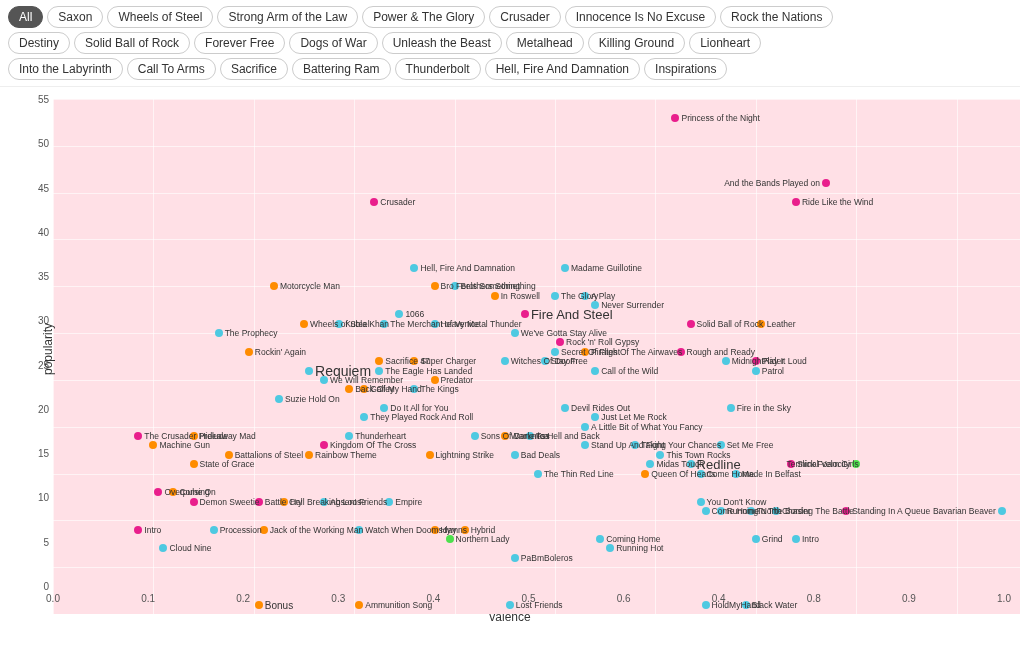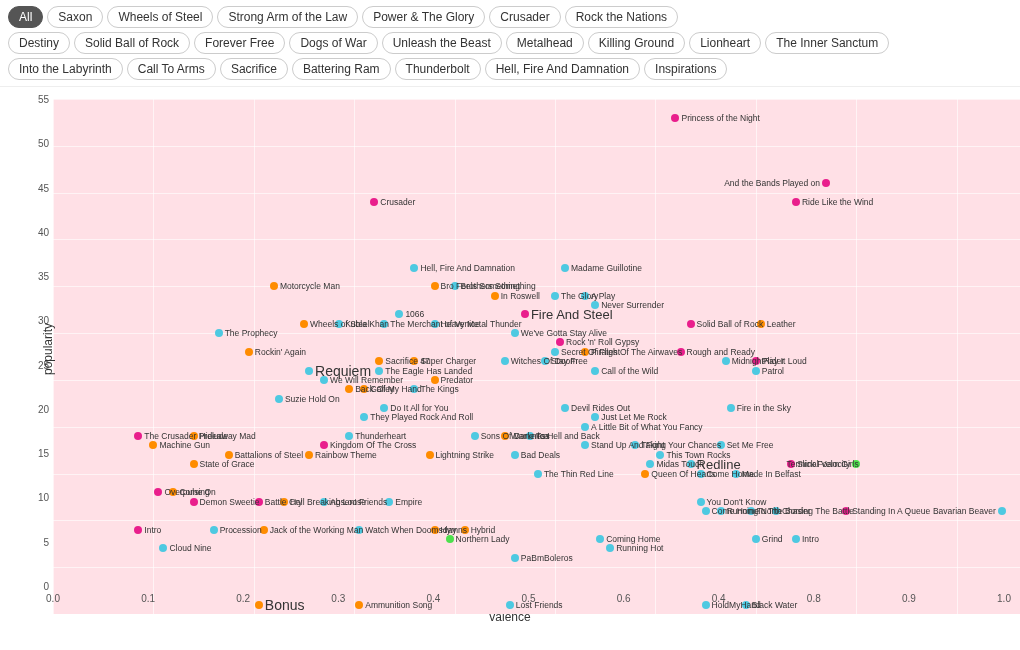--- a/index.html
+++ b/index.html
@@ -43,32 +43,32 @@
 <body>
 
 <div id="filter-bar">
   <div class="filter-row" id="row0">
       <button class="filter-btn active">All</button>
       <button class="filter-btn">Saxon</button>
       <button class="filter-btn">Wheels of Steel</button>
       <button class="filter-btn">Strong Arm of the Law</button>
       <button class="filter-btn">Power &amp; The Glory</button>
       <button class="filter-btn">Crusader</button>
+      <button class="filter-btn">Innocence Is No Excuse</button>
       <button class="filter-btn">Rock the Nations</button>
     </div>
   <div class="filter-row" id="row1">
       <button class="filter-btn">Destiny</button>
       <button class="filter-btn">Solid Ball of Rock</button>
       <button class="filter-btn">Forever Free</button>
       <button class="filter-btn">Dogs of War</button>
       <button class="filter-btn">Unleash the Beast</button>
       <button class="filter-btn">Metalhead</button>
       <button class="filter-btn">Killing Ground</button>
       <button class="filter-btn">Lionheart</button>
-      <button class="filter-btn">The Inner Sanctum</button>
     </div>
   <div class="filter-row" id="row2">
       <button class="filter-btn">Into the Labyrinth</button>
       <button class="filter-btn">Call To Arms</button>
       <button class="filter-btn">Sacrifice</button>
       <button class="filter-btn">Battering Ram</button>
       <button class="filter-btn">Thunderbolt</button>
       <button class="filter-btn">Hell, Fire And Damnation</button>
       <button class="filter-btn">Inspirations</button>
     </div>
@@ -297,21 +297,21 @@
       <div style="position: absolute; font-size: 8.5px; color: rgb(51, 51, 51); white-space: nowrap; left: calc(54.5% + 6px); top: 85.4545%; transform: translateY(-50%); z-index: 3; pointer-events: none;">Coming Home</div>
       <div title="Grind" style="position: absolute; width: 8px; height: 8px; border-radius: 50%; background: rgb(78, 201, 225); left: 70%; top: 85.4545%; transform: translate(-50%, -50%); cursor: pointer; z-index: 2;"></div>
       <div style="position: absolute; font-size: 8.5px; color: rgb(51, 51, 51); white-space: nowrap; left: calc(70% + 6px); top: 85.4545%; transform: translateY(-50%); z-index: 3; pointer-events: none;">Grind</div>
       <div title="Intro" style="position: absolute; width: 8px; height: 8px; border-radius: 50%; background: rgb(78, 201, 225); left: 74%; top: 85.4545%; transform: translate(-50%, -50%); cursor: pointer; z-index: 2;"></div>
       <div style="position: absolute; font-size: 8.5px; color: rgb(51, 51, 51); white-space: nowrap; left: calc(74% + 6px); top: 85.4545%; transform: translateY(-50%); z-index: 3; pointer-events: none;">Intro</div>
       <div title="Running Hot" style="position: absolute; width: 8px; height: 8px; border-radius: 50%; background: rgb(78, 201, 225); left: 55.5%; top: 87.2727%; transform: translate(-50%, -50%); cursor: pointer; z-index: 2;"></div>
       <div style="position: absolute; font-size: 8.5px; color: rgb(51, 51, 51); white-space: nowrap; left: calc(55.5% + 6px); top: 87.2727%; transform: translateY(-50%); z-index: 3; pointer-events: none;">Running Hot</div>
       <div title="PaBmBoleros" style="position: absolute; width: 8px; height: 8px; border-radius: 50%; background: rgb(78, 201, 225); left: 46%; top: 89.0909%; transform: translate(-50%, -50%); cursor: pointer; z-index: 2;"></div>
       <div style="position: absolute; font-size: 8.5px; color: rgb(51, 51, 51); white-space: nowrap; left: calc(46% + 6px); top: 89.0909%; transform: translateY(-50%); z-index: 3; pointer-events: none;">PaBmBoleros</div>
       <div title="Bonus" style="position: absolute; width: 8px; height: 8px; border-radius: 50%; background: rgb(255, 140, 0); left: 20.5%; top: 98.1818%; transform: translate(-50%, -50%); cursor: pointer; z-index: 2;"></div>
-      <div style="position: absolute; font-size: 14px; color: rgb(51, 51, 51); white-space: nowrap; left: calc(20.5% + 6px); top: 98.1818%; transform: translateY(-50%); z-index: 3; pointer-events: none;">Bonus</div>
+      <div style="position: absolute; font-size: 10px; color: rgb(51, 51, 51); white-space: nowrap; left: calc(20.5% + 6px); top: 98.1818%; transform: translateY(-50%); z-index: 3; pointer-events: none;">Bonus</div>
       <div title="Ammunition Song" style="position: absolute; width: 8px; height: 8px; border-radius: 50%; background: rgb(255, 140, 0); left: 30.5%; top: 98.1818%; transform: translate(-50%, -50%); cursor: pointer; z-index: 2;"></div>
       <div style="position: absolute; font-size: 8.5px; color: rgb(51, 51, 51); white-space: nowrap; left: calc(30.5% + 6px); top: 98.1818%; transform: translateY(-50%); z-index: 3; pointer-events: none;">Ammunition Song</div>
       <div title="Lost Friends" style="position: absolute; width: 8px; height: 8px; border-radius: 50%; background: rgb(78, 201, 225); left: 45.5%; top: 98.1818%; transform: translate(-50%, -50%); cursor: pointer; z-index: 2;"></div>
       <div style="position: absolute; font-size: 8.5px; color: rgb(51, 51, 51); white-space: nowrap; left: calc(45.5% + 6px); top: 98.1818%; transform: translateY(-50%); z-index: 3; pointer-events: none;">Lost Friends</div>
       <div title="HoldMyHand" style="position: absolute; width: 8px; height: 8px; border-radius: 50%; background: rgb(78, 201, 225); left: 65%; top: 98.1818%; transform: translate(-50%, -50%); cursor: pointer; z-index: 2;"></div>
       <div style="position: absolute; font-size: 8.5px; color: rgb(51, 51, 51); white-space: nowrap; left: calc(65% + 6px); top: 98.1818%; transform: translateY(-50%); z-index: 3; pointer-events: none;">HoldMyHand</div>
       <div title="Black Water" style="position: absolute; width: 8px; height: 8px; border-radius: 50%; background: rgb(78, 201, 225); left: 69%; top: 98.1818%; transform: translate(-50%, -50%); cursor: pointer; z-index: 2;"></div>
       <div style="position: absolute; font-size: 8.5px; color: rgb(51, 51, 51); white-space: nowrap; left: calc(69% + 6px); top: 98.1818%; transform: translateY(-50%); z-index: 3; pointer-events: none;">Black Water</div>
     </div>
   <div id="ytick-container" style="position:absolute;left:0;top:8px;bottom:20px;width:45px;">

